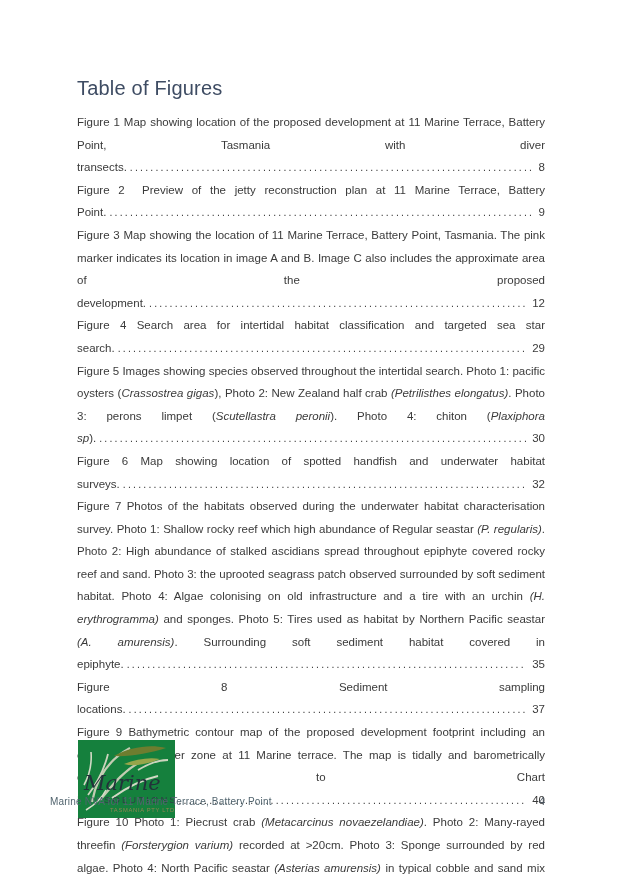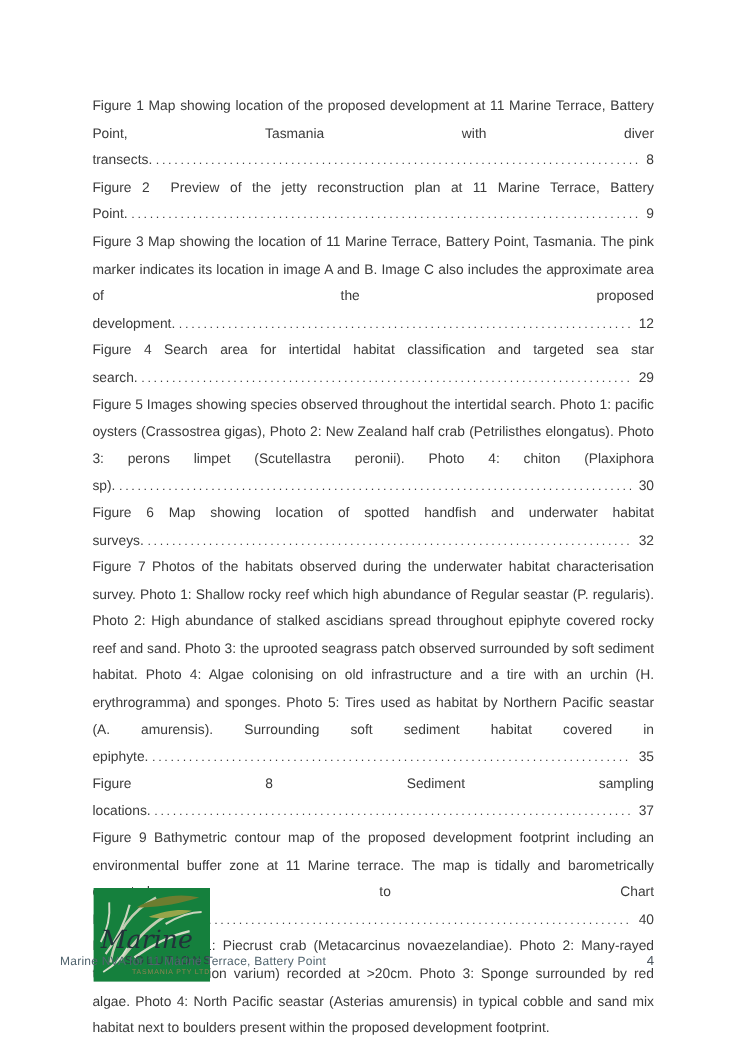--- a/index.html
+++ b/index.html
@@ -12,21 +12,21 @@
   .doc-title{
     font-size:20px;line-height:20px;font-weight:500;
     color:#3e4c63;letter-spacing:.2px;margin:0 0 13px 0;
   }
   .toc-list{margin:0;padding:0;}
   .toc-entry{
     margin:0;padding:0;position:relative;overflow:hidden;
     font-size:11.5px;line-height:22.6px;color:#3a3a3a;
     text-align:justify;
   }
-  .toc-entry .it{margin-top:28px;}
+  .toc-entry .it{font-style:italic;margin-top:28px;}
   .toc-entry .dots{
     white-space:nowrap;letter-spacing:2.2px;font-size:10.5px;
     color:#3a3a3a;padding-left:3px;
   }
   .toc-entry .pg{
     position:absolute;right:0;bottom:0;background:#ffffff;
     padding-left:6px;font-size:11.5px;line-height:22.6px;color:#3a3a3a;
   }
   .logo{
     position:absolute;left:78px;top:740px;width:97px;height:78px;
@@ -37,20 +37,21 @@
     font-size:10px;color:#51646e;letter-spacing:.2px;
   }
   .footer-page{
     position:absolute;right:77px;top:795px;font-size:11px;color:#4a545e;
   }
 </style>
 </head>
 <body>
 
 <div class="page">
+  <h1 class="doc-title">Table of Figures</h1>
   <div class="toc-list">
       <p class="toc-entry"><span>Figure 1 Map showing location of the proposed development at 11 Marine Terrace, Battery Point, Tasmania with diver transects.</span><span class="dots">................................................................................................................................................................................................................................................................................................................................................................................................................</span><span class="pg">8</span></p>
       <p class="toc-entry"><span>Figure 2&nbsp; Preview of the jetty reconstruction plan at 11 Marine Terrace, Battery Point.</span><span class="dots">................................................................................................................................................................................................................................................................................................................................................................................................................</span><span class="pg">9</span></p>
       <p class="toc-entry"><span>Figure 3 Map showing the location of 11 Marine Terrace, Battery Point, Tasmania. The pink marker indicates its location in image A and B. Image C also includes the approximate area of the proposed development.</span><span class="dots">................................................................................................................................................................................................................................................................................................................................................................................................................</span><span class="pg">12</span></p>
       <p class="toc-entry"><span>Figure 4 Search area for intertidal habitat classification and targeted sea star search.</span><span class="dots">................................................................................................................................................................................................................................................................................................................................................................................................................</span><span class="pg">29</span></p>
       <p class="toc-entry"><span>Figure 5 Images showing species observed throughout the intertidal search. Photo 1: pacific oysters (</span><span class="it">Crassostrea gigas</span><span>), Photo 2: New Zealand half crab </span><span class="it">(Petrilisthes elongatus)</span><span>. Photo 3: perons limpet (</span><span class="it">Scutellastra peronii</span><span>). Photo 4: chiton (</span><span class="it">Plaxiphora sp</span><span>).</span><span class="dots">................................................................................................................................................................................................................................................................................................................................................................................................................</span><span class="pg">30</span></p>
       <p class="toc-entry"><span>Figure 6 Map showing location of spotted handfish and underwater habitat surveys.</span><span class="dots">................................................................................................................................................................................................................................................................................................................................................................................................................</span><span class="pg">32</span></p>
       <p class="toc-entry"><span>Figure 7 Photos of the habitats observed during the underwater habitat characterisation survey. Photo 1: Shallow rocky reef which high abundance of Regular seastar </span><span class="it">(P. regularis)</span><span>. Photo 2: High abundance of stalked ascidians spread throughout epiphyte covered rocky reef and sand. Photo 3: the uprooted seagrass patch observed surrounded by soft sediment habitat. Photo 4: Algae colonising on old infrastructure and a tire with an urchin </span><span class="it">(H. erythrogramma)</span><span> and sponges. Photo 5: Tires used as habitat by Northern Pacific seastar </span><span class="it">(A. amurensis)</span><span>. Surrounding soft sediment habitat covered in epiphyte.</span><span class="dots">................................................................................................................................................................................................................................................................................................................................................................................................................</span><span class="pg">35</span></p>
       <p class="toc-entry"><span>Figure 8 Sediment sampling locations.</span><span class="dots">................................................................................................................................................................................................................................................................................................................................................................................................................</span><span class="pg">37</span></p>
       <p class="toc-entry"><span>Figure 9 Bathymetric contour map of the proposed development footprint including an environmental buffer zone at 11 Marine terrace. The map is tidally and barometrically corrected to Chart Datum.</span><span class="dots">................................................................................................................................................................................................................................................................................................................................................................................................................</span><span class="pg">40</span></p>

